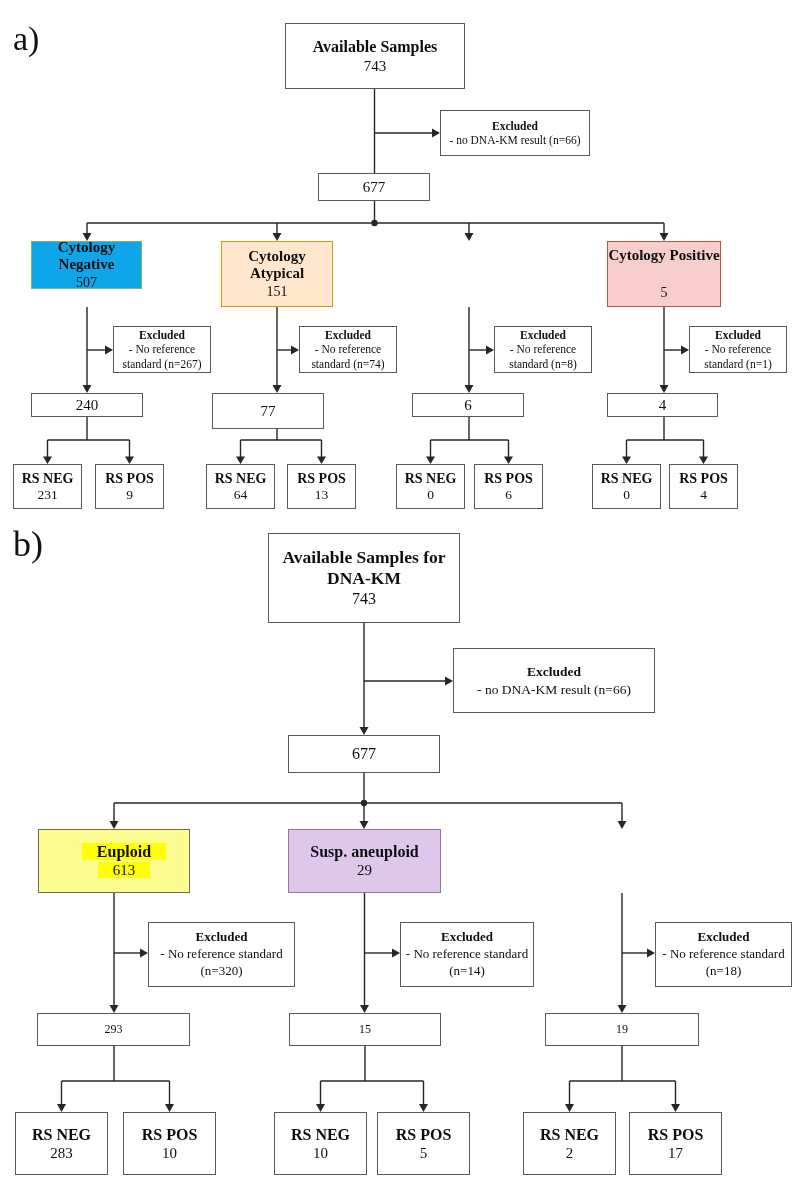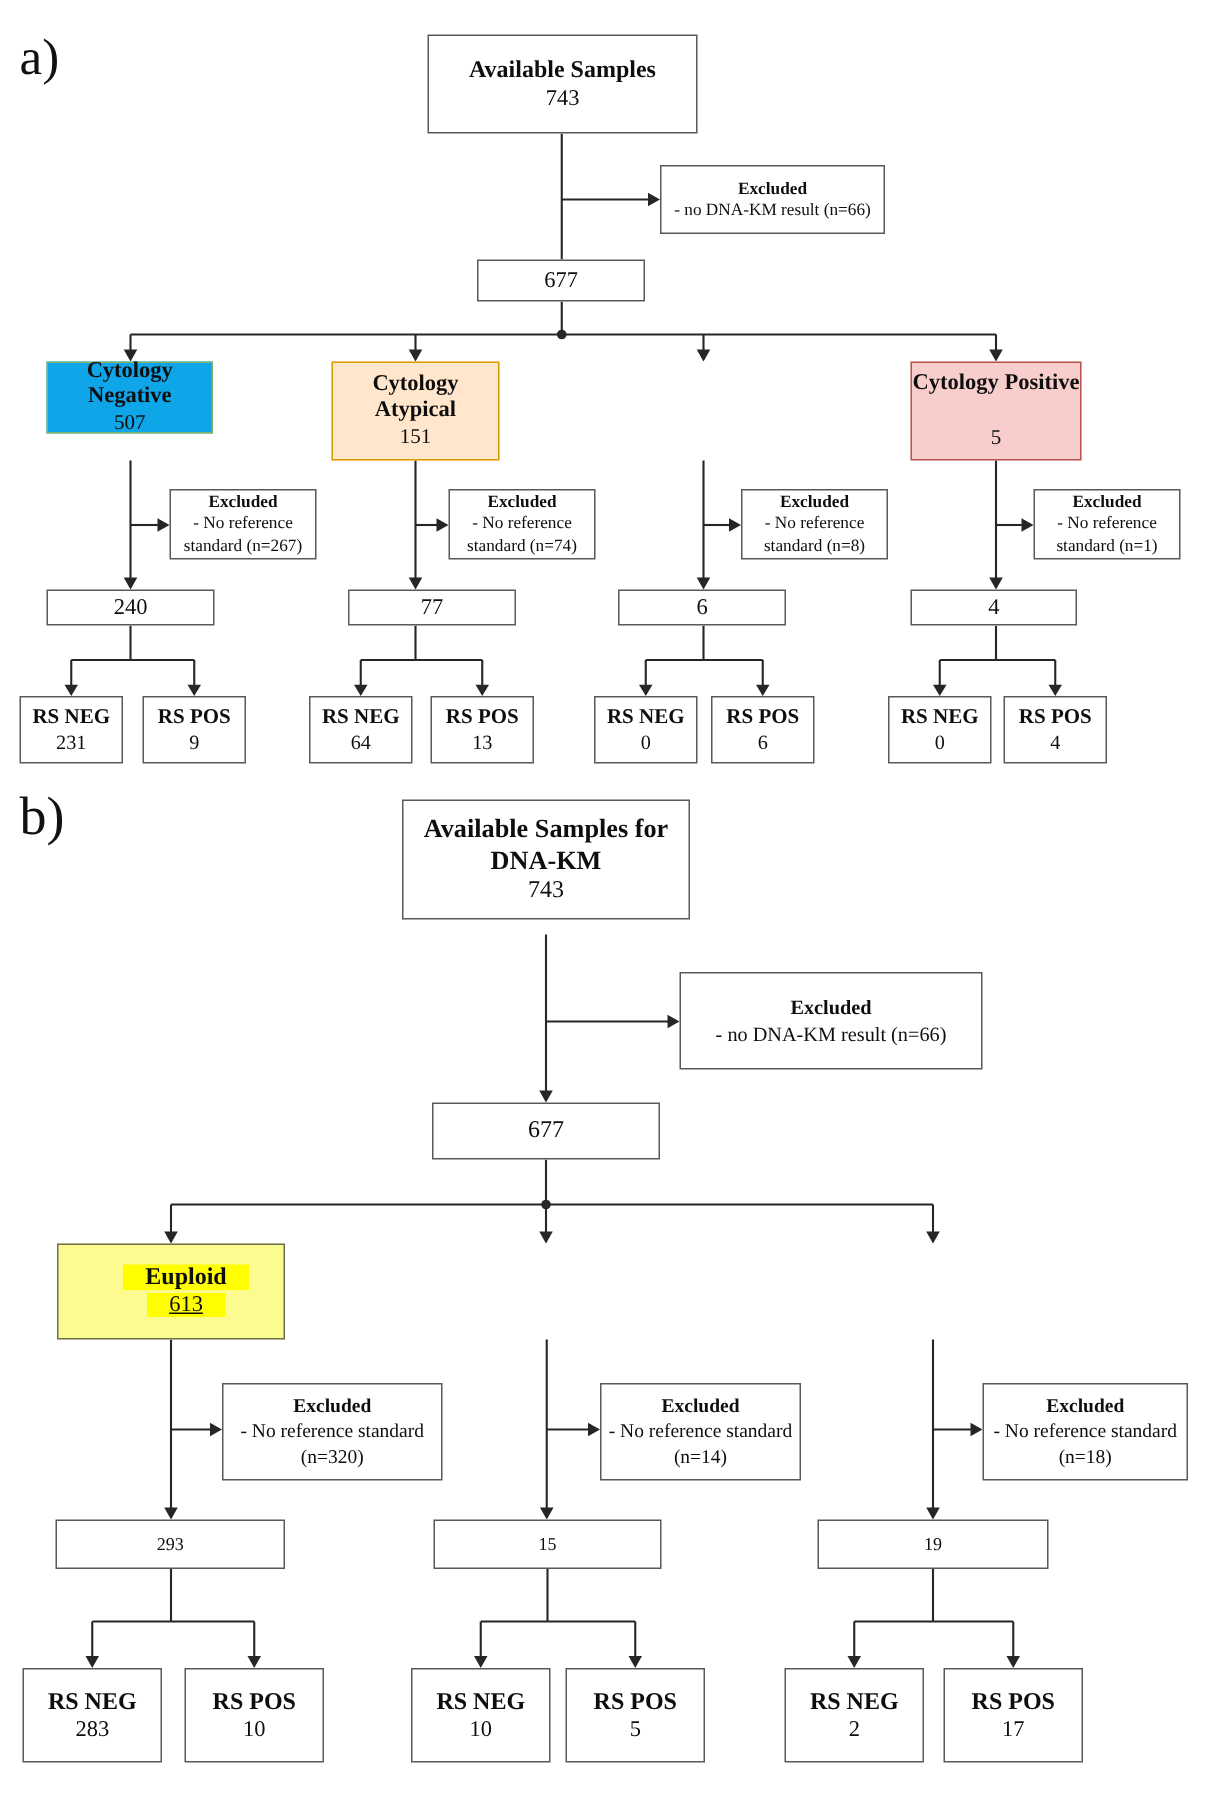--- a/index.html
+++ b/index.html
@@ -24,21 +24,21 @@
   .excl-col-a{font-size:11.5px;line-height:1.25;padding:1px 2px;}
   .cnt-a{font-size:15px;}
   .rs-a .tt{font-size:14px;}
   .rs-a .nn{font-size:13.5px;}
   
   .root-b .tt{font-size:17.5px;line-height:1.2;}
   .root-b .nn{font-size:16px;}
   .excl-b{font-size:13.5px;line-height:1.3;padding:2px 3px;}
   .sub-b{font-size:16px;}
   .cat-b .tt{font-size:16px;line-height:1.2;}
-  .cat-b .nn{font-size:15px;text-decoration:underline;}
+  .cat-b .nn{font-size:15px;}
   .excl-col-b{font-size:13px;line-height:1.3;padding:2px 3px;}
   .cnt-b{font-size:12px;}
   .rs-b .tt{font-size:16px;}
   .rs-b .nn{font-size:15px;}
   .hl{padding:0 15px;margin-left:20px;}
   svg.connectors{position:absolute;left:0;top:0;}
 </style>
 </head>
 <body>
 
@@ -189,21 +189,21 @@
   </div>
 
   <div class="bx cat-a" style="left: 221px; top: 241px; width: 112px; height: 66px; background-color: rgb(255, 230, 204); border-color: rgb(215, 155, 0); align-items: center;">
     <div class="tt">Cytology Atypical</div>
     <div class="nn">151</div>
   </div>
   <div class="bx excl-col-a" style="left:299px;top:326px;width:98px;height:47px">
     <div class="tt">Excluded</div>
     <div>- No reference standard (n=74)</div>
   </div>
-  <div class="bx cnt-a" style="left:232px;top:393px;width:112px;height:24px">77</div>
+  <div class="bx cnt-a" style="left:212px;top:393px;width:112px;height:36px">77</div>
   <div class="bx rs-a" style="left:206px;top:464px;width:69px;height:45px">
     <div class="tt">RS NEG</div>
     <div class="nn">64</div>
   </div>
   <div class="bx rs-a" style="left:287px;top:464px;width:69px;height:45px">
     <div class="tt">RS POS</div>
     <div class="nn">13</div>
   </div>
 
   <div class="bx excl-col-a" style="left:494px;top:326px;width:98px;height:47px">
@@ -233,21 +233,21 @@
     <div class="tt">RS NEG</div>
     <div class="nn">0</div>
   </div>
   <div class="bx rs-a" style="left:669px;top:464px;width:69px;height:45px">
     <div class="tt">RS POS</div>
     <div class="nn">4</div>
   </div>
 
   <span class="panel-label" style="left:13px;top:526px;font-size:36px">b)</span>
 
-  <div class="bx root-b" style="left:268px;top:533px;width:192px;height:80px">
+  <div class="bx root-b" style="left:268px;top:533px;width:192px;height:90px">
     <div class="tt">Available Samples for DNA-KM</div>
     <div class="nn">743</div>
   </div>
 
   <div class="bx excl-b" style="left:453px;top:648px;width:202px;height:65px">
     <div class="tt">Excluded</div>
     <div>- no DNA-KM result (n=66)</div>
   </div>
 
   <div class="bx sub-b" style="left:288px;top:735px;width:152px;height:38px">677</div>
@@ -263,20 +263,24 @@
   <div class="bx cnt-b" style="left:37px;top:1013px;width:153px;height:33px">293</div>
   <div class="bx rs-b" style="left:15px;top:1112px;width:93px;height:63px">
     <div class="tt">RS NEG</div>
     <div class="nn">283</div>
   </div>
   <div class="bx rs-b" style="left:123px;top:1112px;width:93px;height:63px">
     <div class="tt">RS POS</div>
     <div class="nn">10</div>
   </div>
 
+  <div class="bx cat-b" style="left: 288px; top: 829px; width: 153px; height: 64px; background-color: rgb(223, 198, 235); border-color: rgb(150, 115, 166);">
+    <div class="tt">Susp. aneuploid</div>
+    <div class="nn">29</div>
+  </div>
   <div class="bx excl-col-b" style="left:400px;top:922px;width:134px;height:65px">
     <div class="tt">Excluded</div>
     <div>- No reference standard (n=14)</div>
   </div>
   <div class="bx cnt-b" style="left:289px;top:1013px;width:152px;height:33px">15</div>
   <div class="bx rs-b" style="left:274px;top:1112px;width:93px;height:63px">
     <div class="tt">RS NEG</div>
     <div class="nn">10</div>
   </div>
   <div class="bx rs-b" style="left:377px;top:1112px;width:93px;height:63px">

